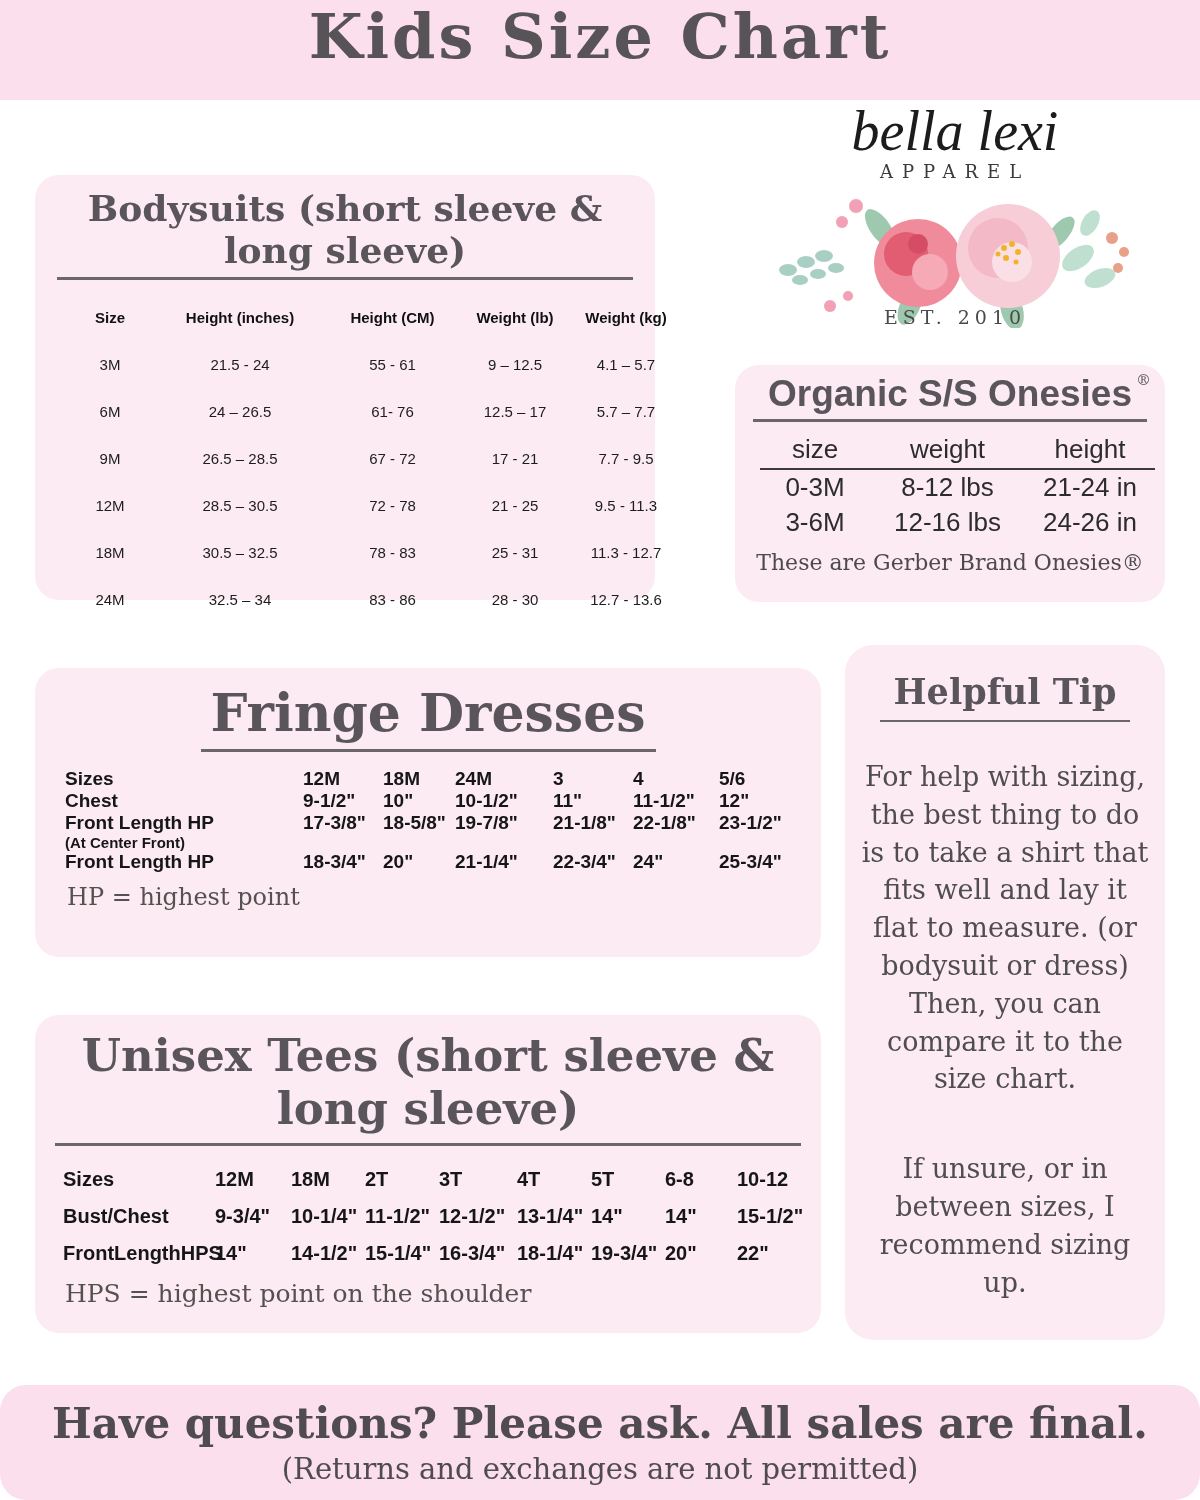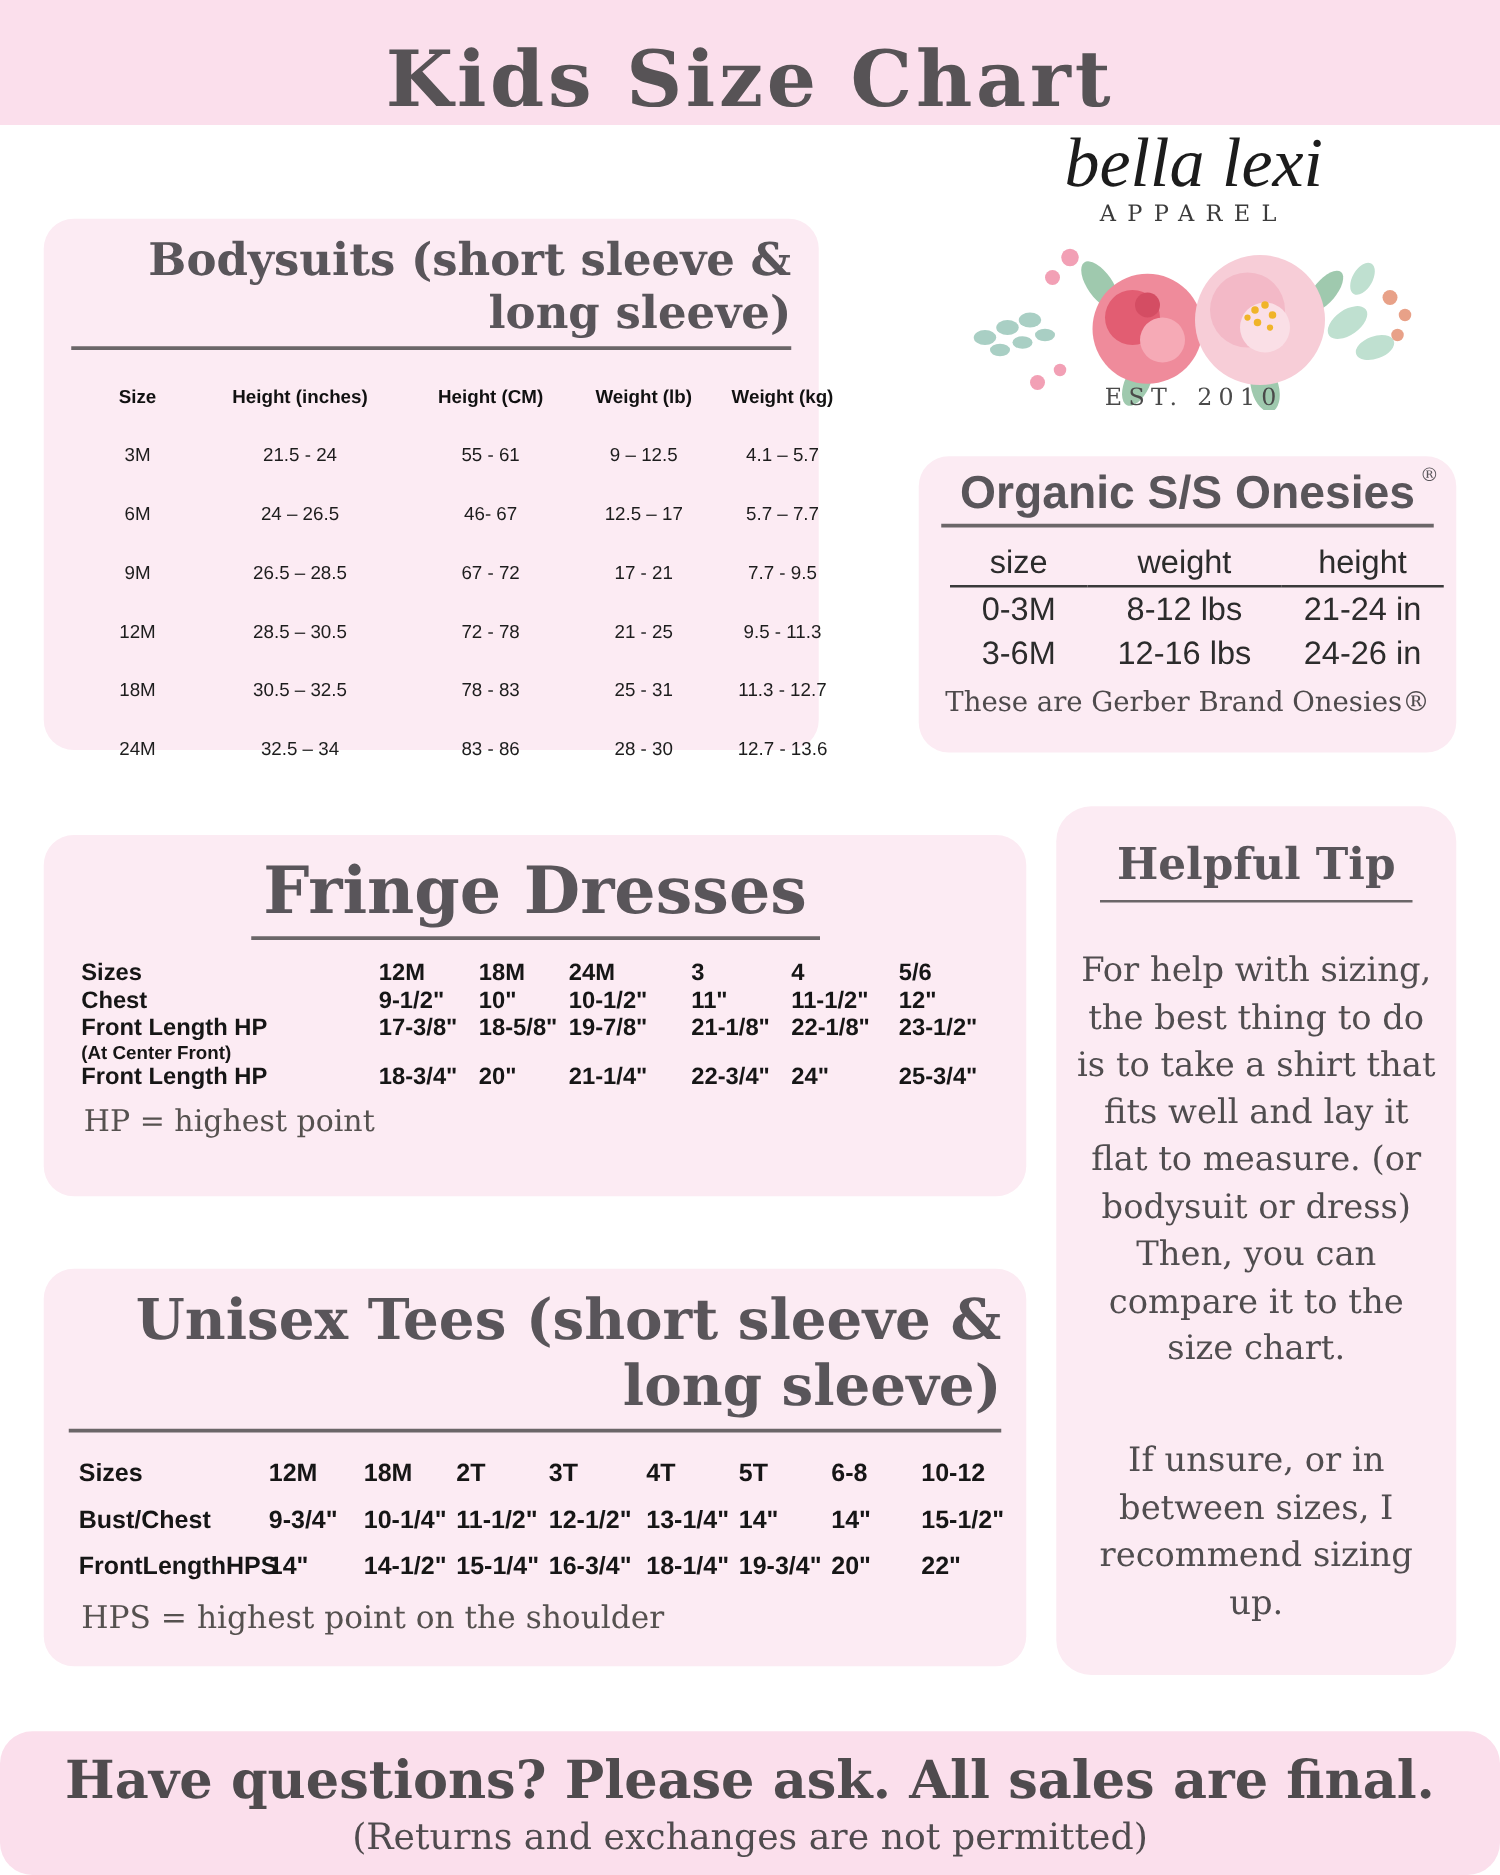--- a/index.html
+++ b/index.html
@@ -1,24 +1,24 @@
 <!DOCTYPE html>
 <html><head>
 <meta charset="utf-8">
 <style>
   * { margin:0; padding:0; box-sizing:border-box; }
   body { width:1200px; height:1500px; background:#ffffff; font-family:"Liberation Sans", sans-serif; }
   .page { position:relative; width:1200px; height:1500px; overflow:hidden; background:#ffffff; }
 
   .bar { position:absolute; left:0; width:1200px; background:#fbdfec; }
-  .top-bar { top:0; height:100px; display:flex; align-items:flex-end; justify-content:center; }
+  .top-bar { top:0; height:100px; display:flex; align-items:flex-start; justify-content:center; }
   .page-title { font-family:"DejaVu Serif", serif; font-weight:700; font-size:62px; color:#575356; letter-spacing:3px; }
 
   .panel { position:absolute; background:#fcebf3; border-radius:24px; }
-  .box-title { font-family:"DejaVu Serif", serif; font-weight:700; color:#59555a; text-align:right; }
+  .box-title { font-family:"DejaVu Serif", serif; font-weight:700; color:#59555a; text-align:center; }
 
   
   .bodysuits { left:35px; top:175px; width:620px; height:425px; }
   .bodysuits .box-title { font-size:36px; margin:12px 22px 0 22px; padding-bottom:6px; border-bottom:3px solid #6b6668; }
   .bs-grid { display:grid; grid-template-columns:90px 170px 135px 110px 112px; margin:14px 0 0 30px;
              grid-auto-rows:47px; align-items:center; }
   .bs-grid span { text-align:center; font-size:15px; color:#1d1d1d; }
   .bs-grid .hdr { font-weight:700; color:#111111; }
 
   
@@ -88,21 +88,21 @@
       <span class="hdr">Weight (kg)</span>
 
       <span>3M</span>
       <span>21.5 - 24</span>
       <span>55 - 61</span>
       <span>9 – 12.5</span>
       <span>4.1 – 5.7</span>
 
       <span>6M</span>
       <span>24 – 26.5</span>
-      <span>46- 67</span>
+      <span>61- 76</span>
       <span>12.5 – 17</span>
       <span>5.7 – 7.7</span>
 
       <span>9M</span>
       <span>26.5 – 28.5</span>
       <span>67 - 72</span>
       <span>17 - 21</span>
       <span>7.7 - 9.5</span>
 
       <span>12M</span>

